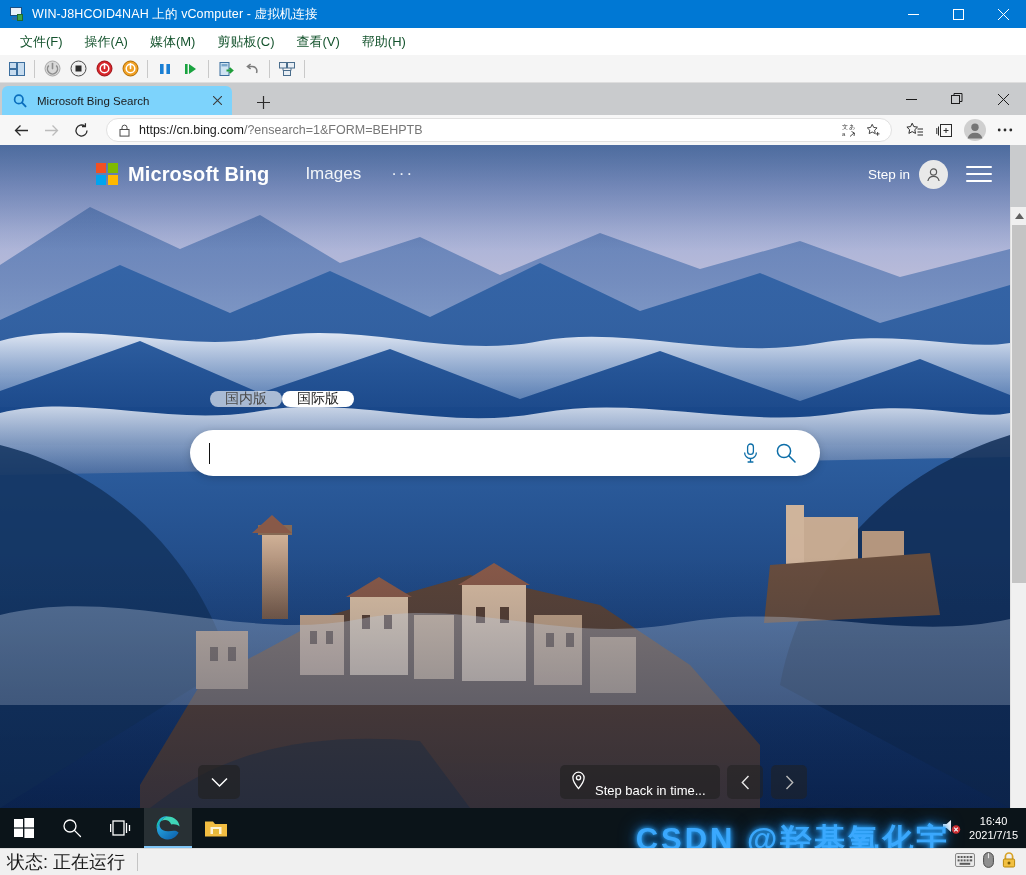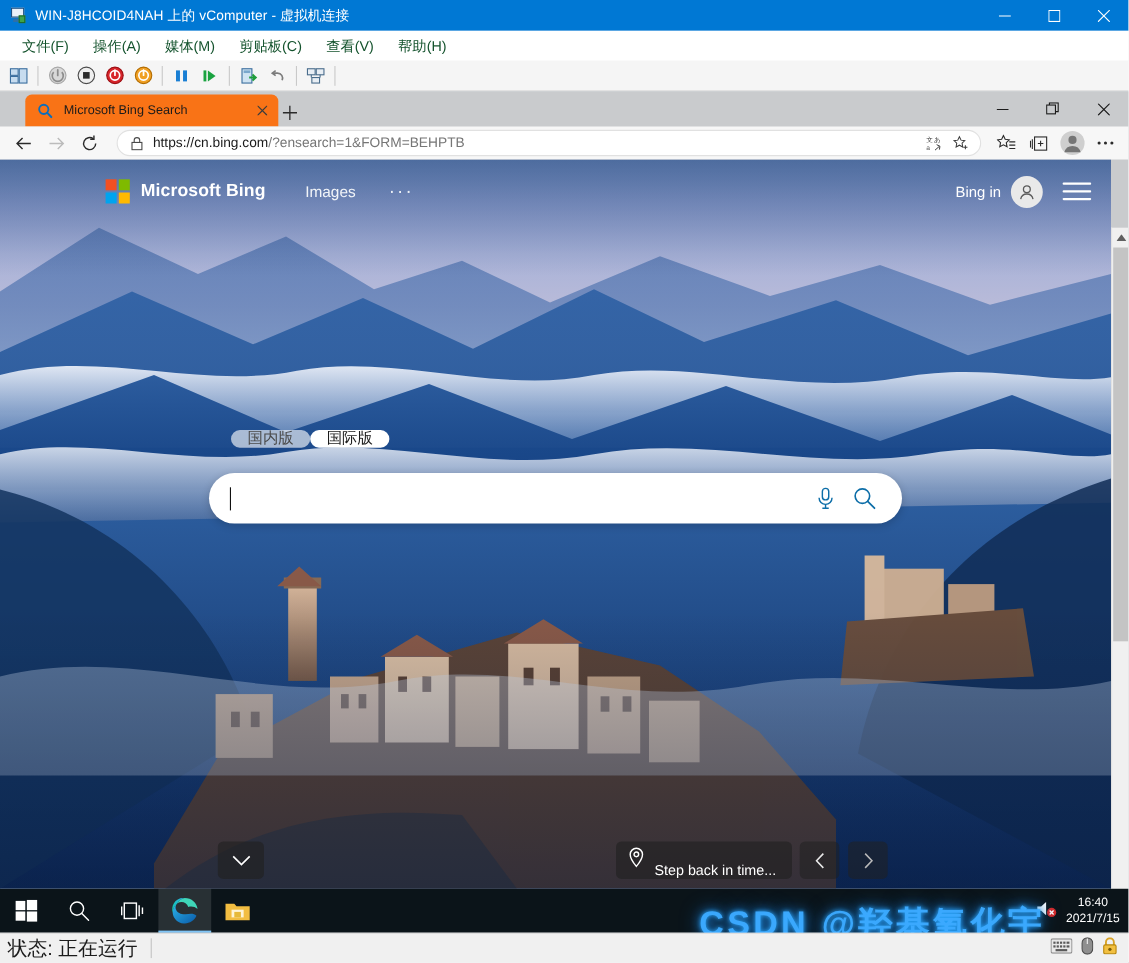--- a/index.html
+++ b/index.html
@@ -66,22 +66,22 @@
   
   .edge-win {
     position: absolute; left: 0; top: 83px; width: 1026px; height: 725px;
     background: #c9cbcd; overflow: hidden;
   }
   .edge-tabstrip {
     position: absolute; left: 0; top: 0; width: 1026px; height: 32px;
     background: #c9cbcd;
   }
   .edge-tab {
-    position: absolute; left: 23px; top: 3px; width: 230px; height: 29px;
-    background: #f97316; border-radius: 6px 6px 0 0;
+    position: absolute; left: 2px; top: 3px; width: 230px; height: 29px;
+    background: #7dd3fc; border-radius: 6px 6px 0 0;
     display: flex; align-items: center; padding: 0 6px 0 10px;
   }
   .edge-tab .tabicon { width: 16px; height: 16px; flex: none; margin-right: 9px; }
   .edge-tab .tabtitle {
     font-size: 11.5px; color: #1b1b1b; flex: 1; white-space: nowrap;
     overflow: hidden; text-overflow: ellipsis;
   }
   .edge-tab .tabclose {
     width: 18px; height: 18px; display: flex; align-items: center;
     justify-content: center; border-radius: 3px; flex: none;
@@ -150,24 +150,24 @@
     position: absolute; left: 0; top: 0; width: 1010px; height: 58px;
     display: flex; align-items: center; padding: 0 18px 0 96px;
   }
   .bing-logo { display: flex; align-items: center; }
   .ms-grid {
     width: 22px; height: 22px; display: grid; grid-template-columns: 1fr 1fr;
     grid-template-rows: 1fr 1fr; gap: 2px; margin-right: 10px;
   }
   .ms-grid i { display: block; }
   .bing-wordmark {
-    color: #fff; font-size: 16px; font-weight: 600; letter-spacing: .1px;
+    color: #fff; font-size: 20px; font-weight: 600; letter-spacing: .1px;
   }
   .bing-navlinks { display: flex; align-items: center; margin-left: 36px; gap: 30px; }
-  .bing-navlink { color: #f1f4f8; font-size: 14px; }
+  .bing-navlink { color: #f1f4f8; font-size: 17px; }
   .bing-dots { color: #eef2f7; font-size: 17px; letter-spacing: 2px; }
   .bing-header-right {
     margin-left: auto; display: flex; align-items: center; gap: 18px;
   }
   .signin-wrap { display: flex; align-items: center; gap: 9px; }
   .signin-text { color: #fff; font-size: 13.5px; }
   .avatar-circle {
     width: 29px; height: 29px; border-radius: 50%; background: #e9e9e9;
     display: flex; align-items: center; justify-content: center;
   }
@@ -601,21 +601,21 @@
                 <i style="background:#ffb900"></i>
             </span>
             <span class="bing-wordmark">Microsoft Bing</span>
           </div>
           <div class="bing-navlinks">
             <span class="bing-navlink">Images</span>
             <span class="bing-dots">···</span>
           </div>
           <div class="bing-header-right">
             <span class="signin-wrap">
-              <span class="signin-text">Bing in</span>
+              <span class="signin-text">Step in</span>
               <span class="avatar-circle">
                 <svg width="17" height="17" viewBox="0 0 17 17">
                   <circle cx="8.5" cy="6" r="3.1" fill="none" stroke="#5a5a5a" stroke-width="1.2"></circle>
                   <path d="M2.9 15a5.7 5.7 0 0111.2 0" fill="none" stroke="#5a5a5a" stroke-width="1.2"></path>
                 </svg>
               </span>
             </span>
             <span class="hamburger">
               <i></i>
                 <i></i>

